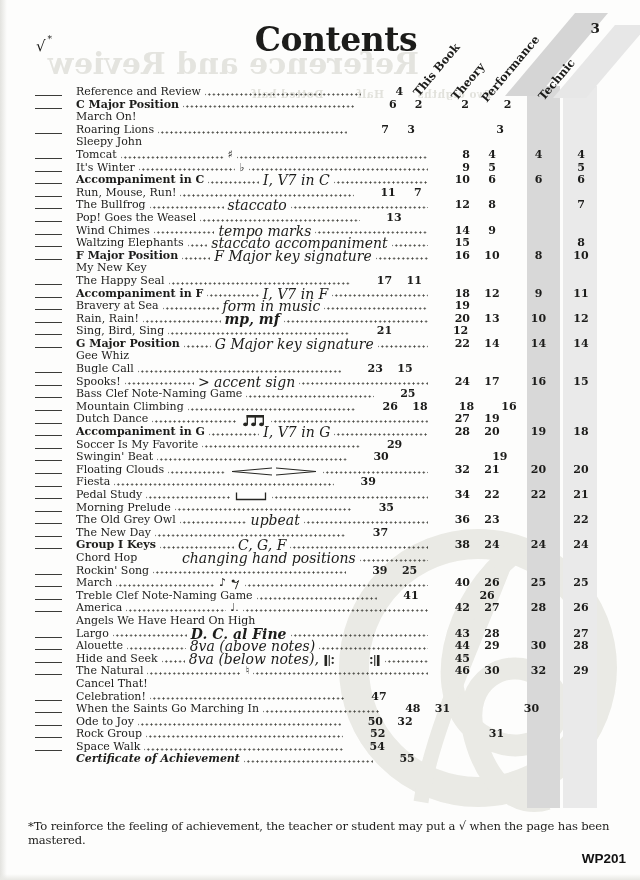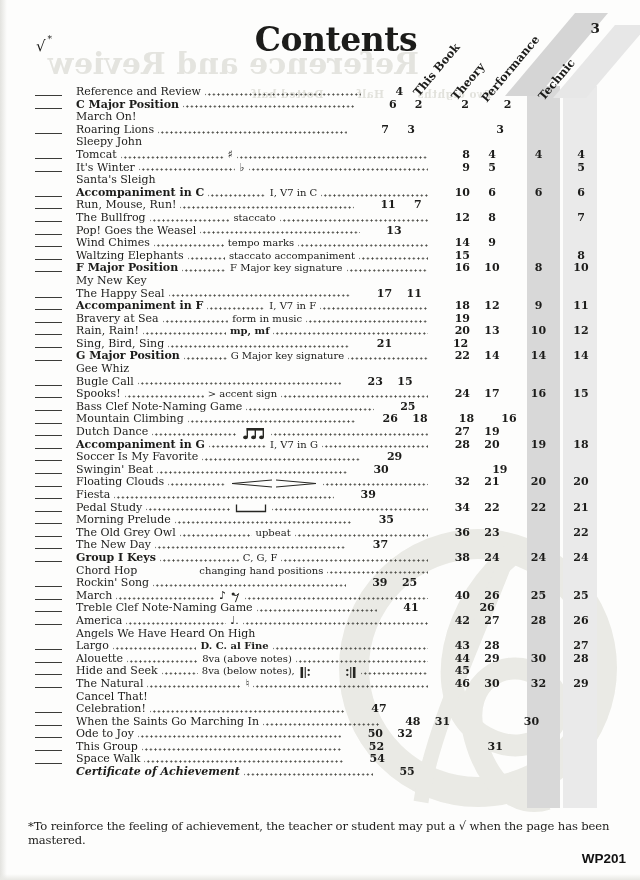--- a/index.html
+++ b/index.html
@@ -42,21 +42,21 @@
   .dash{position:absolute;left:7px;bottom:2.5px;width:27px;border-bottom:1.4px solid #3c3c39;}
   .t{flex:none;white-space:nowrap;padding-right:2px;}
   .t.b{font-weight:bold;}
   .t.bi{font-weight:bold;font-style:italic;}
   .lead{flex:1 1 0;height:100%;margin:0 2px;}
   .lead.l1{flex-grow:.7;}
   .lead.l2{flex-grow:1.3;}
   .dots{background-image:radial-gradient(circle,#45453f .85px,rgba(255,255,255,0) 1.05px);
         background-size:4.6px 4.6px;background-repeat:repeat-x;
         background-position:left 2px bottom 2.2px;}
-  .ann{flex:none;white-space:nowrap;font-size:10px;padding:0 2px;}
+  .ann{flex:none;white-space:nowrap;font-style:italic;font-size:14px;padding:0 2px;}
   .ann-dyn{font-weight:bold;}
   .ann-music{font-style:normal;font-family:"DejaVu Sans",sans-serif;font-size:11px;}
   .ann-icon{flex:none;align-self:center;padding:0 3px;margin-top:2px;}
   .ann-icon svg{display:block;fill:#262622;}
   .c{flex:none;font-weight:bold;white-space:nowrap;}
   .c1{min-width:40px;text-align:right;}
   .c2{width:44px;text-align:center;}
   .c3{width:49px;text-align:center;}
   .c4{width:36px;text-align:center;}
   .c.txt{font-weight:normal;}
@@ -164,24 +164,20 @@
         <span class="t">It's Winter</span>
         <span class="lead l1 dots"></span>
         <span class="ann ann-music">♭</span>
         <span class="lead l2 dots"></span>
         <span class="c c1">9</span>
         <span class="c c2">5</span>
         <span class="c c3"></span>
         <span class="c c4">5</span>
       </div>
       <div class="row">
-        <span class="gutter"></span>
-        <span class="t">Santa's Sleigh</span>
-      </div>
-      <div class="row">
         <span class="gutter">
           <span class="dash"></span>
         </span>
         <span class="t b">Accompaniment in C</span>
         <span class="lead l1 dots"></span>
         <span class="ann">I, V7 in C</span>
         <span class="lead l2 dots"></span>
         <span class="c c1">10</span>
         <span class="c c2">6</span>
         <span class="c c3">6</span>
@@ -710,21 +706,21 @@
         <span class="lead l1 dots"></span>
         <span class="c c1">50</span>
         <span class="c c2">32</span>
         <span class="c c3"></span>
         <span class="c c4"></span>
       </div>
       <div class="row">
         <span class="gutter">
           <span class="dash"></span>
         </span>
-        <span class="t">This Group</span>
+        <span class="t">Rock Group</span>
         <span class="lead l1 dots"></span>
         <span class="c c1">52</span>
         <span class="c c2"></span>
         <span class="c c3"></span>
         <span class="c c4">31</span>
       </div>
       <div class="row">
         <span class="gutter">
           <span class="dash"></span>
         </span>

